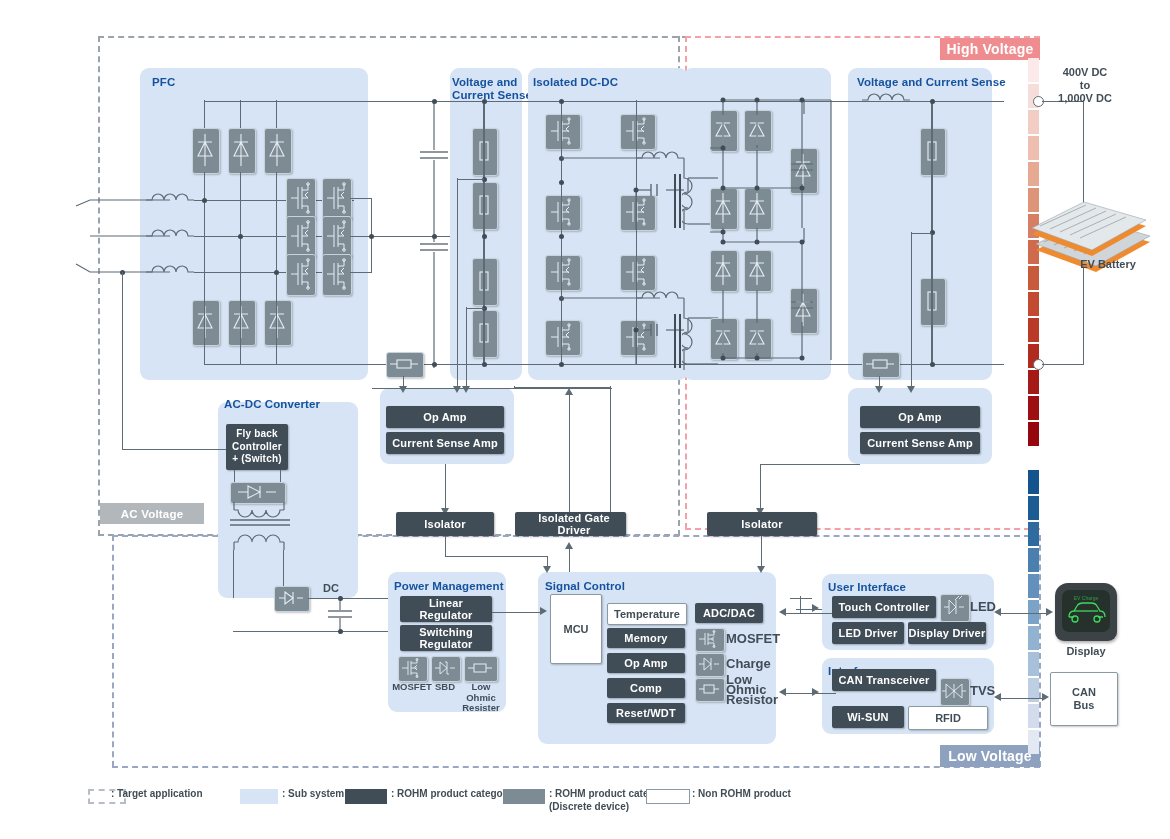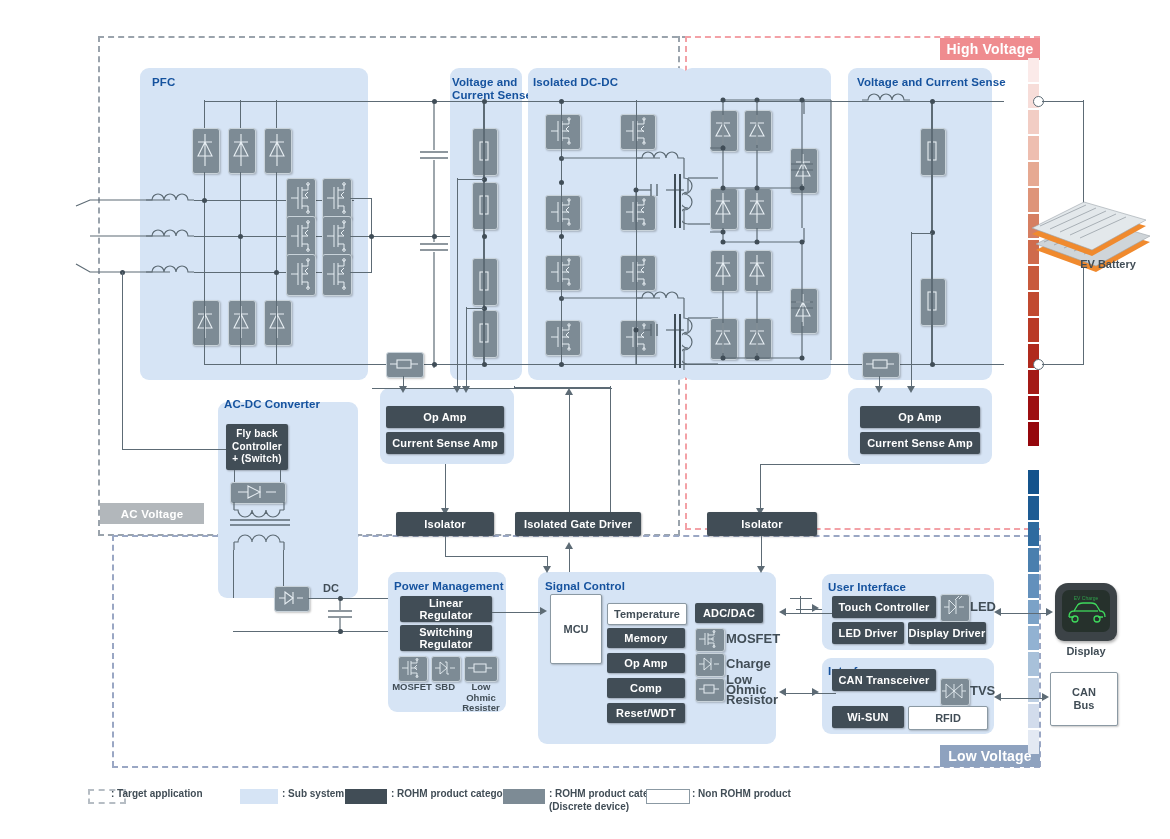--- a/index.html
+++ b/index.html
@@ -565,20 +565,25 @@
     </svg>
   <div class="w wv" style="left:879px;top:376px;height:12px;"></div>
   <div class="arr arr-d" style="left:875px;top:386px;"></div>
 
   <div class="term" style="left:1033px;top:96px;"></div>
   <div class="term" style="left:1033px;top:359px;"></div>
   <div class="w wh" style="left:1042px;top:100.5px;width:42px;"></div>
   <div class="w wh" style="left:1042px;top:363.5px;width:42px;"></div>
   <div class="w wv" style="left:1083px;top:100px;height:264px;"></div>
 
+  <div class="bigLbl" style="left:1020px;top:66px;width:130px;">
+    <div>400V DC</div>
+    <div>to</div>
+    <div>1,000V DC</div>
+  </div>
 
   <svg class="abs" style="left:1030px;top:200px;width:126px;height:84px;">
     <g>
       <path d="M6,50 L58,24 L120,42 L66,72 Z" fill="#f08a2e"></path>
       <path d="M6,44 L58,18 L120,36 L66,66 Z" fill="#cfd5d9" stroke="#9aa3a9" stroke-width="0.6"></path>
       <path d="M14,42 L60,21 M24,45 L70,24 M34,48 L80,27 M44,51 L90,30 M54,54 L100,33" stroke="#8e979d" stroke-width="0.7" fill="none"></path>
       <path d="M2,34 L54,8 L116,26 L62,56 Z" fill="#f08a2e"></path>
       <path d="M2,28 L54,2 L116,20 L62,50 Z" fill="#e3e8eb" stroke="#9aa3a9" stroke-width="0.6"></path>
       <path d="M10,26 L56,5 M20,29 L66,8 M30,32 L76,11 M40,35 L86,14 M50,38 L96,17" stroke="#8e979d" stroke-width="0.7" fill="none"></path>
     </g>
@@ -592,21 +597,21 @@
   <div class="rohm" style="left:860px;top:432px;width:120px;height:22px;">Current Sense Amp</div>
 
   <div class="w wv" style="left:445px;top:464px;height:46px;"></div>
   <div class="arr arr-d" style="left:441px;top:508px;"></div>
 
   <div class="w wv" style="left:760px;top:464px;height:46px;"></div>
   <div class="w wh" style="left:760px;top:463.5px;width:100px;"></div>
   <div class="arr arr-d" style="left:756px;top:508px;"></div>
 
   <div class="rohm" style="left:396px;top:512px;width:98px;height:24px;">Isolator</div>
-  <div class="rohm" style="left:515px;top:512px;width:126px;height:24px;">Isolated Gate Driver</div>
+  <div class="rohm" style="left:515px;top:512px;width:104px;height:24px;padding-left:7px;">Isolated Gate Driver</div>
   <div class="rohm" style="left:707px;top:512px;width:110px;height:24px;">Isolator</div>
 
   <div class="w wv" style="left:445px;top:536px;height:20px;"></div>
   <div class="w wh" style="left:445px;top:555.5px;width:103px;"></div>
   <div class="w wv" style="left:547px;top:556px;height:14px;"></div>
   <div class="arr arr-d" style="left:543px;top:566px;"></div>
 
   <div class="w wv" style="left:569px;top:548px;height:24px;"></div>
   <div class="arr arr-u" style="left:565px;top:542px;"></div>
 

